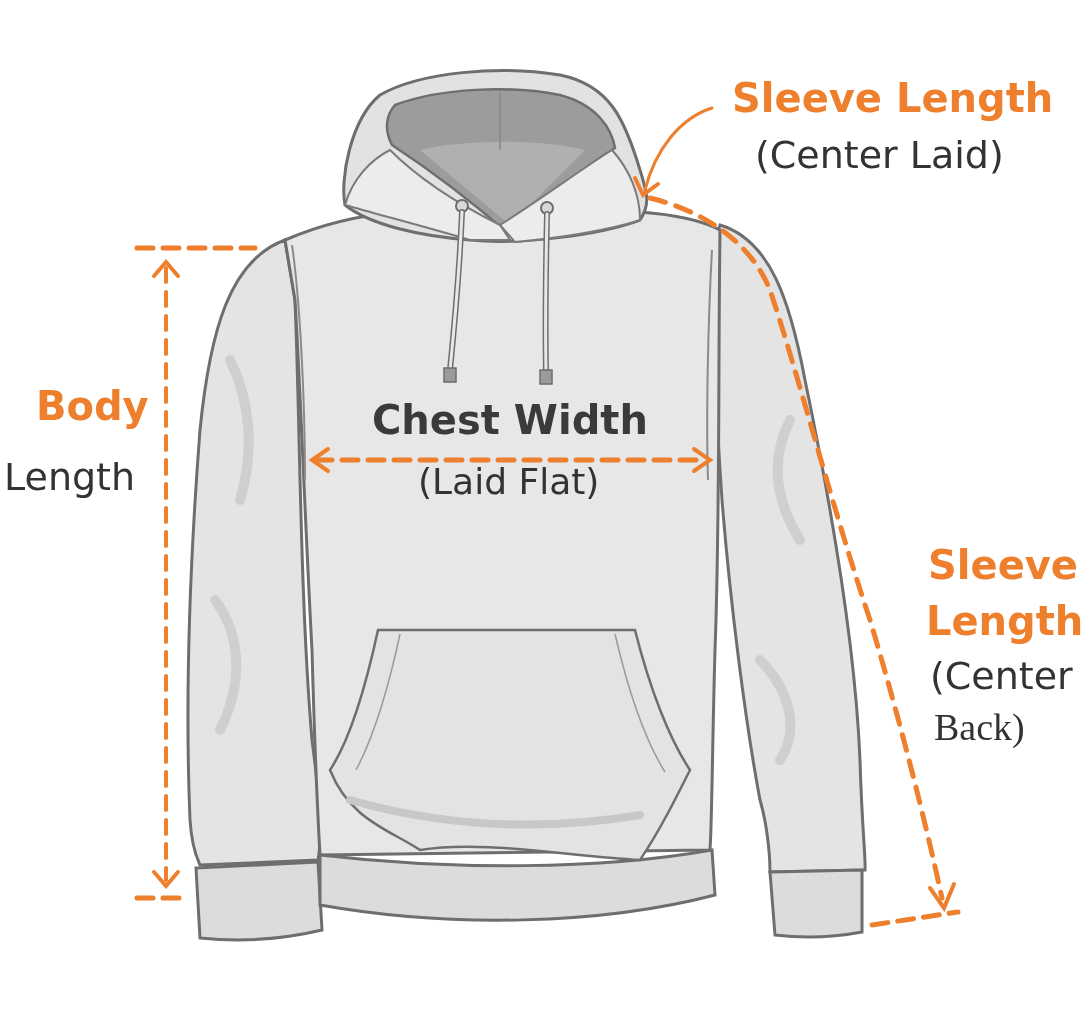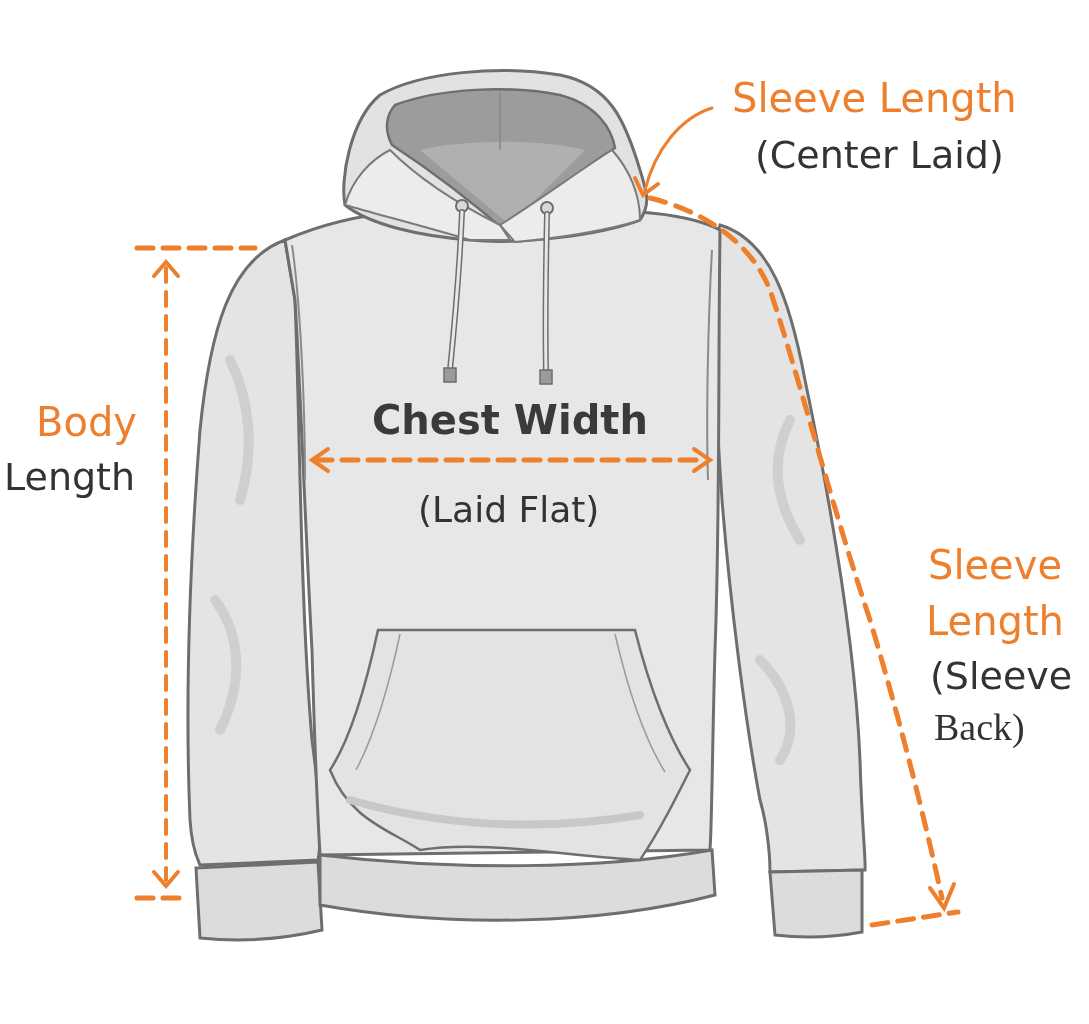--- a/index.html
+++ b/index.html
@@ -1,20 +1,20 @@
 <!DOCTYPE html>
 <html><head>
   <meta charset="utf-8">
   <style>
     html, body { margin: 0; padding: 0; background: #ffffff; }
     body { width: 1089px; height: 1024px; overflow: hidden; position: relative; }
     .stage { position: absolute; left: 0; top: 0; width: 1089px; height: 1024px; }
     svg.art { position: absolute; left: 0; top: 0; }
     .label { position: absolute; font-family: "DejaVu Sans", "Liberation Sans", sans-serif; white-space: nowrap; line-height: 1; }
-    .accent { color: #ee7f2d; font-weight: normal; text-align: center; }
+    .accent { color: #ee7f2d; font-weight: bold; text-align: center; }
     .dark { color: #333333; font-weight: normal; }
     .darkbold { color: #3a3a3a; font-weight: bold; }
   </style>
 </head>
 <body>
 
 <div class="stage">
 
   <svg class="art" width="1089" height="1024" viewBox="0 0 1089 1024">
     <defs>
@@ -89,24 +89,24 @@
       <line x1="872" y1="925" x2="958" y2="912" stroke-width="5" stroke-dasharray="16,10"></line>
 
       <path d="M712,108 C680,118 655,150 645,190" stroke-width="3"></path>
       <path d="M635,178 L643,195 L658,184" stroke-width="4"></path>
     </g>
   </svg>
 
   <div class="label accent" style="left:732px; top:78px; font-size:40px;">Sleeve Length</div>
   <div class="label dark" style="left:755px; top:136px; font-size:38px;">(Center Laid)</div>
 
-  <div class="label accent" style="left:36px; top:402px; font-size:40px;">Body</div>
+  <div class="label accent" style="left:36px; top:386px; font-size:40px;">Body</div>
   <div class="label dark" style="left:4px; top:458px; font-size:38px;">Length</div>
 
   <div class="label darkbold" style="left:372px; top:400px; font-size:40px;">Chest Width</div>
-  <div class="label dark" style="left:418px; top:492px; font-size:36px;">(Laid Flat)</div>
+  <div class="label dark" style="left:418px; top:464px; font-size:36px;">(Laid Flat)</div>
 
   <div class="label accent" style="left:928px; top:545px; font-size:40px;">Sleeve</div>
   <div class="label accent" style="left:926px; top:601px; font-size:40px;">Length</div>
-  <div class="label dark" style="left:930px; top:657px; font-size:38px;">(Sleeve</div>
+  <div class="label dark" style="left:930px; top:657px; font-size:38px;">(Center</div>
   <div class="label dark" style="left:934px; top:708px; font-size:38px;font-family:Liberation Serif, serif;">Back)</div>
 
 </div>
 
 </body></html>

